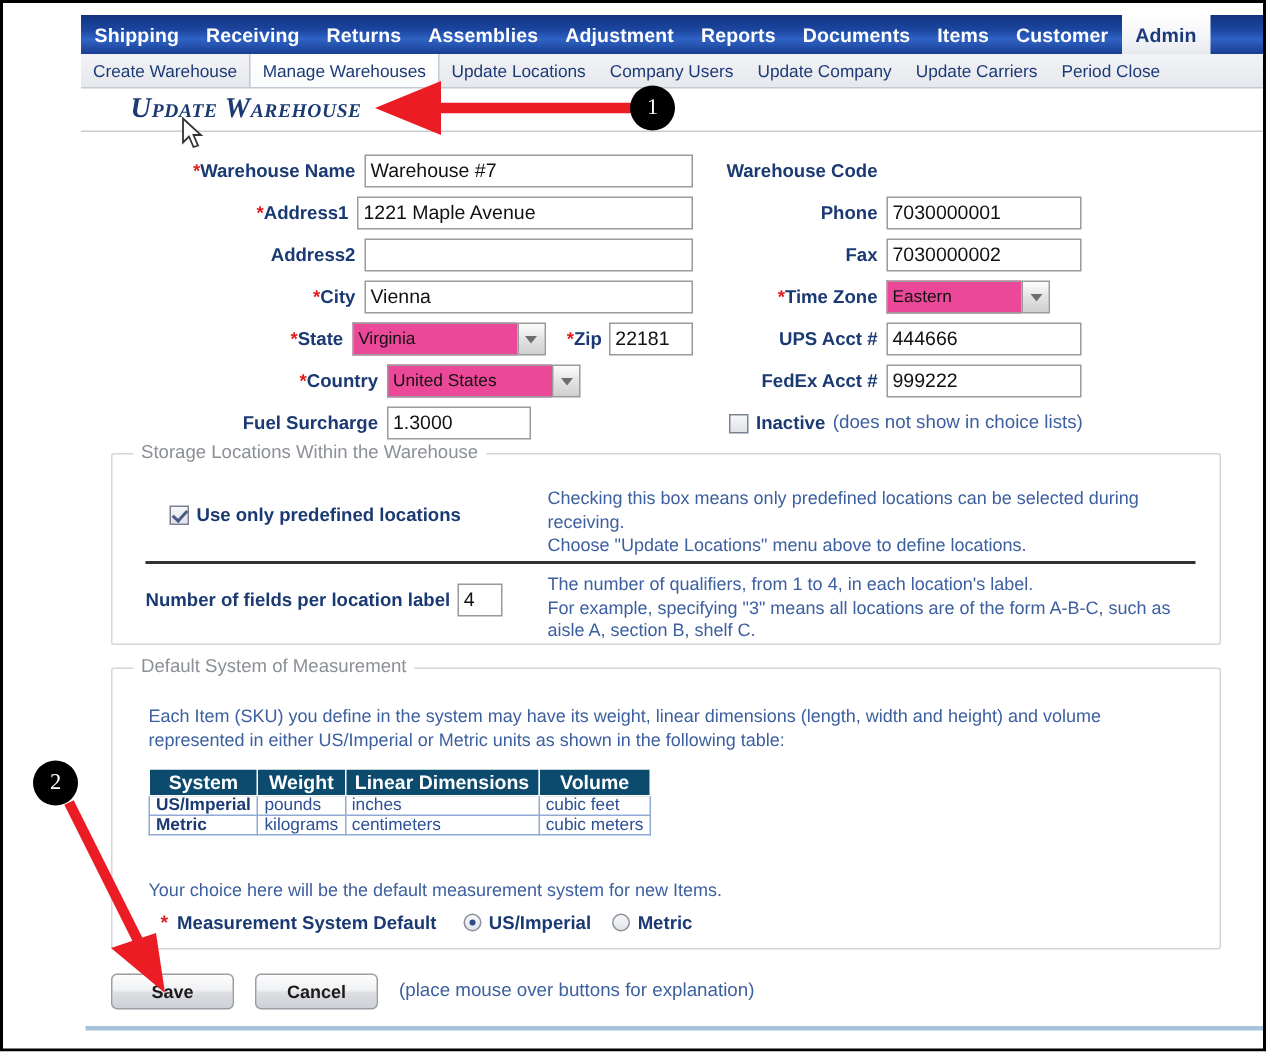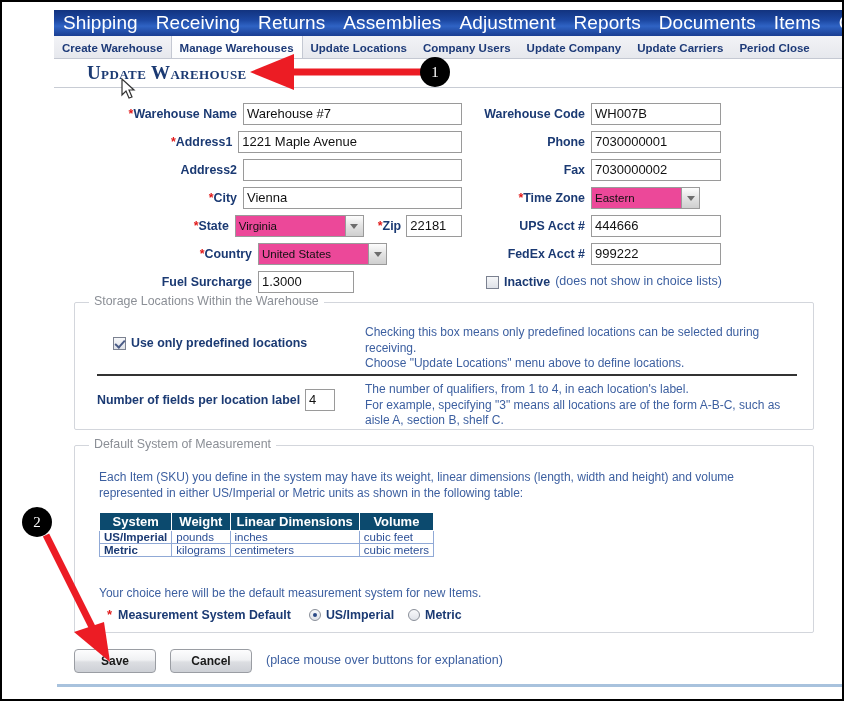--- a/index.html
+++ b/index.html
@@ -21,54 +21,54 @@
   
   #navbar {
     position: absolute; left: 52px; top: 8px;
     width: 792px; height: 26px;
     background: linear-gradient(to bottom, #12337f 0%, #1b46a0 38%, #2f63c4 62%, #1a3e92 100%);
     display: flex; align-items: stretch;
     overflow: hidden;
   }
   .nav-item {
     color: #ffffff;
-    font-size: 19px; font-weight: normal;
+    font-size: 13px; font-weight: bold;
     padding: 0 9px;
     display: flex; align-items: center;
     white-space: nowrap;
     letter-spacing: .1px;
   }
   .nav-item.active {
     background: linear-gradient(to bottom,#ffffff 0%, #f4f5f7 55%, #e7e9ee 100%);
     color: #1d3a78;
   }
   #subnav {
     position: absolute; left: 52px; top: 34px;
     width: 792px; height: 23px;
     background: linear-gradient(to bottom,#f2f3f6 0%, #e6e8ed 100%);
     border-bottom: 1px solid #c4c8d2;
     display: flex; align-items: stretch;
     overflow: hidden;
   }
   .subnav-item {
     color: #1d3a78;
-    font-size: 11.5px; font-weight: bold;
+    font-size: 11.5px; font-weight: normal;
     padding: 12px 8px;
     display: flex; align-items: center;
     white-space: nowrap;
   }
   .subnav-item.active {
     background: linear-gradient(to bottom,#ffffff 0%, #fafbfc 100%);
     border-left: 1px solid #c4c8d2;
     border-right: 1px solid #c4c8d2;
   }
 
   
   #title-row {
-    position: absolute; left: 52px; top: 60px; width: 770px;
+    position: absolute; left: 52px; top: 60px; width: 770px; font-style: italic;
   }
   #page-title {
     font-family: "Liberation Serif", serif;
     font-size: 19px; font-weight: bold;
     color: #1b3a73;
     font-variant: small-caps;
     letter-spacing: .4px;
     padding-left: 33px;
   }
   #title-rule {
@@ -295,21 +295,20 @@
           </div>
         </div>
         <div class="frow">
           <div class="flabel"><span>Fuel Surcharge</span></div>
           <div class="tbox" style="width: 96px;">1.3000</div>
         </div>
       </div>
     <div id="col-right">
         <div class="frow">
           <div class="flabel"><span>Warehouse Code</span></div>
-          <div class="tbox" style="width: 130px;">WH007B</div>
         </div>
         <div class="frow">
           <div class="flabel"><span>Phone</span></div>
           <div class="tbox" style="width: 130px;">7030000001</div>
         </div>
         <div class="frow">
           <div class="flabel"><span>Fax</span></div>
           <div class="tbox" style="width: 130px;">7030000002</div>
         </div>
         <div class="frow">

